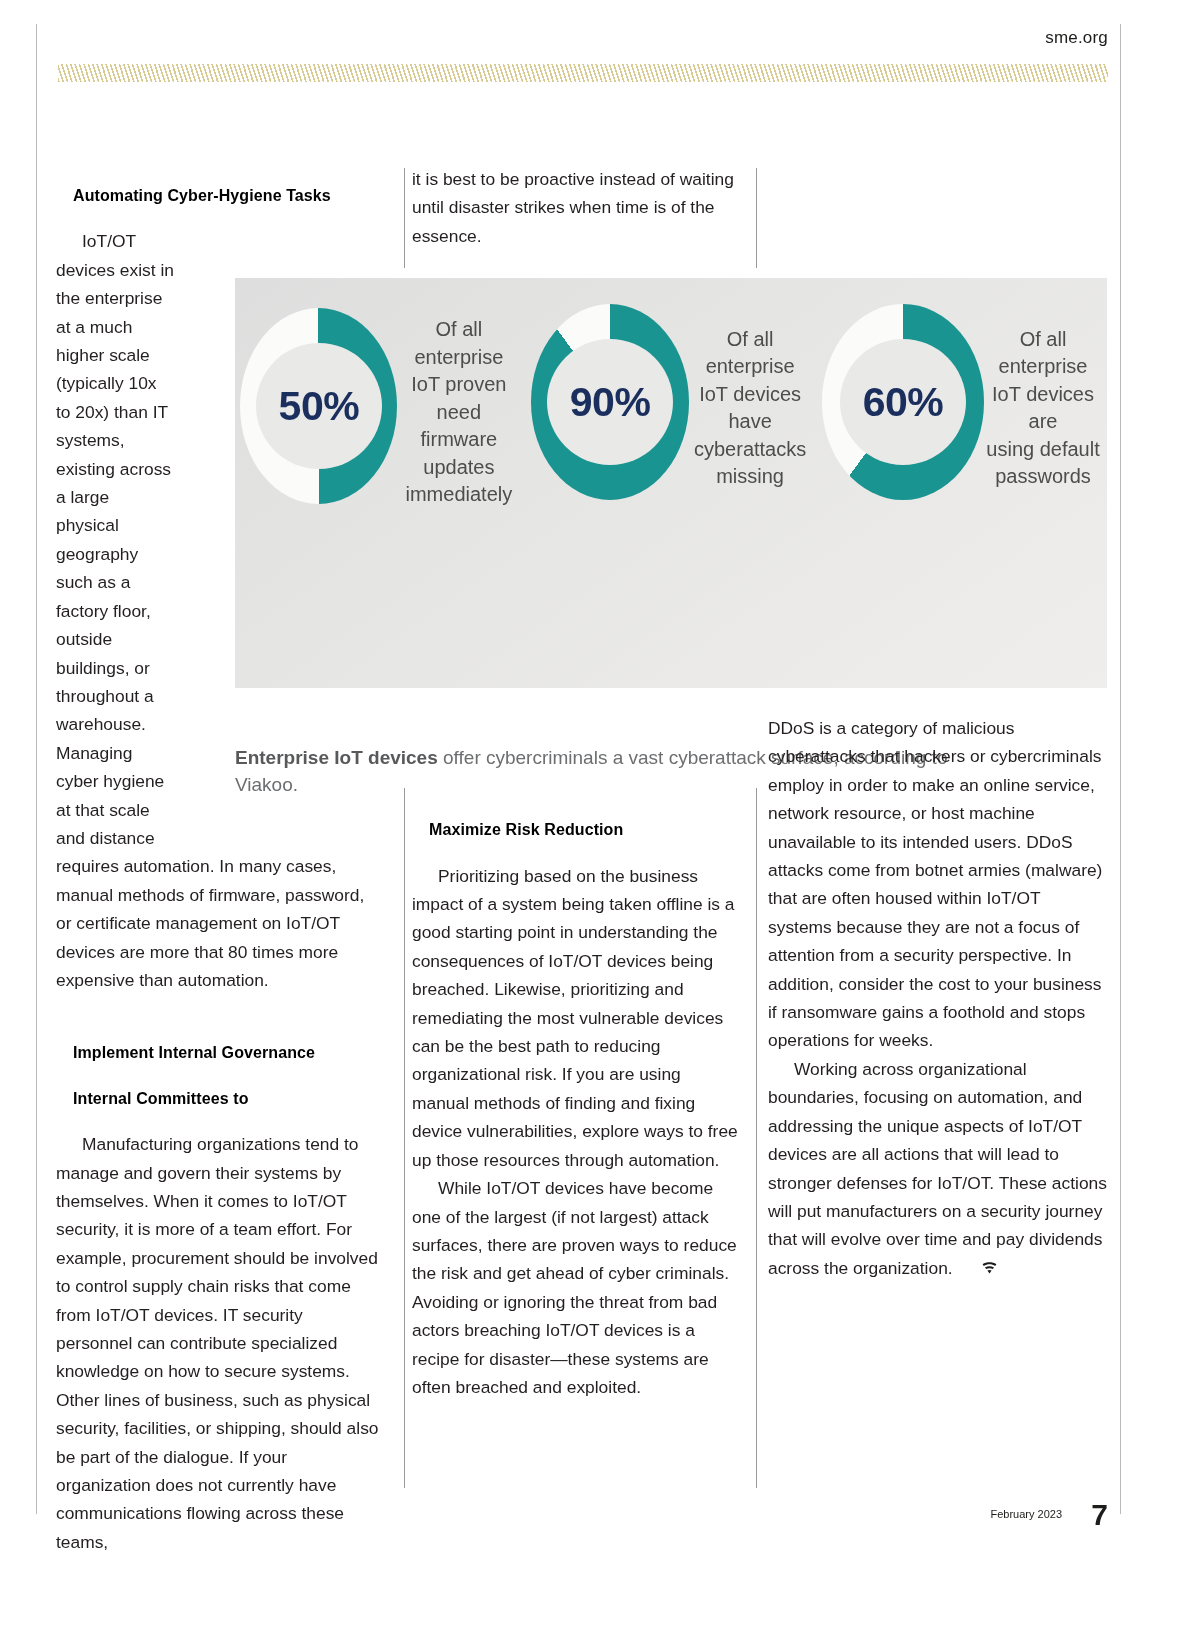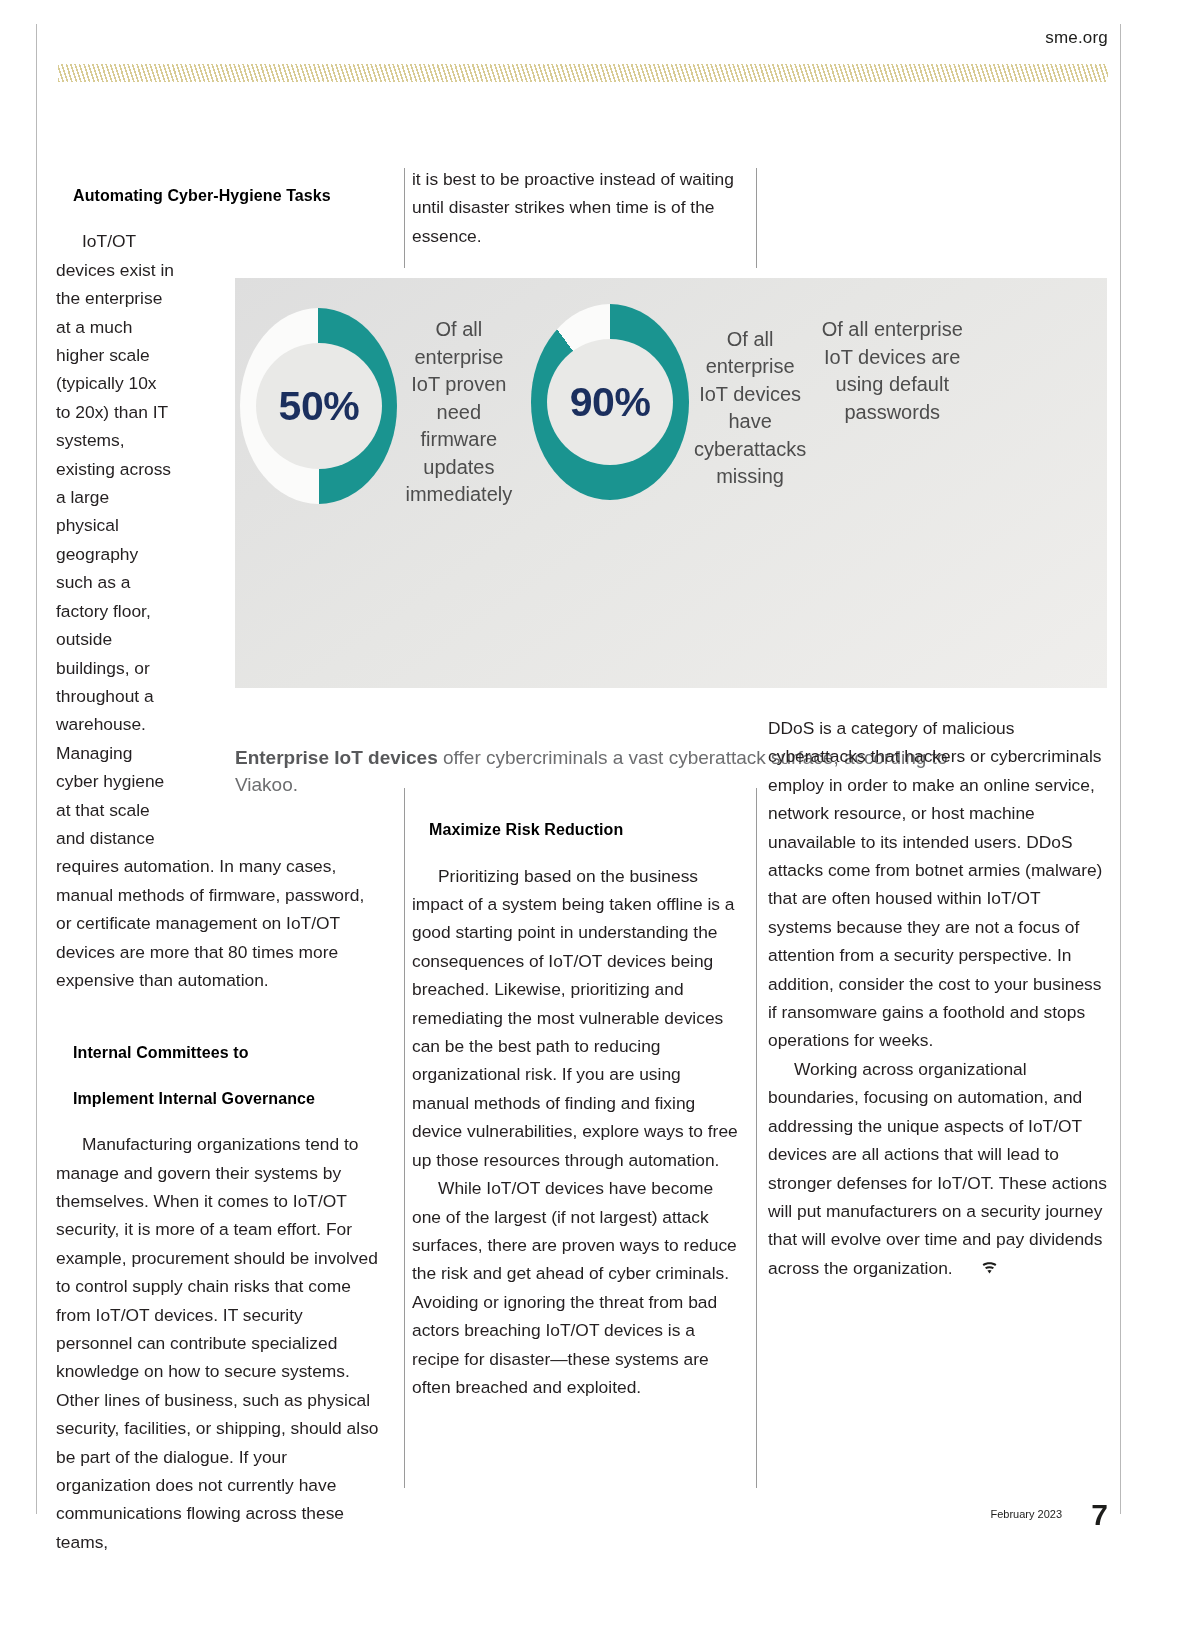--- a/index.html
+++ b/index.html
@@ -253,20 +253,25 @@
         </div>
         <div class="donut-caption">
           <div>Of all enterprise</div>
           <div>IoT devices have</div>
           <div>cyberattacks</div>
           <div>missing</div>
         </div>
       </div>
 
       <div class="donut-cell">
+        <div class="donut" id="donut2" style="background: conic-gradient(rgb(26, 148, 144) 0deg, rgb(26, 148, 144) 216deg, rgb(251, 251, 250) 216deg, rgb(251, 251, 250) 360deg);">
+          <div class="hole">
+            <span class="pct">60%</span>
+          </div>
+        </div>
         <div class="donut-caption">
           <div>Of all enterprise</div>
           <div>IoT devices are</div>
           <div>using default</div>
           <div>passwords</div>
         </div>
       </div>
 
     </div>
   </div>
@@ -280,22 +285,22 @@
   <div class="col-rule" style="left:404px; top:788px; height:700px;"></div>
   <div class="col-rule" style="left:756px; top:788px; height:700px;"></div>
 
   <div class="cols">
 
     <div class="col col-1">
       <h3>Automating Cyber-Hygiene Tasks</h3>
       <div class="float-figure"></div>
       <p class="indent">IoT/OT devices exist in the enterprise at a much higher scale (typically 10x to 20x) than IT systems, existing across a large physical geography such as a factory floor, outside buildings, or throughout a warehouse. Managing cyber hygiene at that scale and distance requires automation. In many cases, manual methods of firmware, password, or certificate management on IoT/OT devices are more that 80 times more expensive than automation.</p>
       <div class="spacer"></div>
+      <h3>Implement Internal Governance</h3>
       <h3>Internal Committees to</h3>
-      <h3>Implement Internal Governance</h3>
       <p class="indent">Manufacturing organizations tend to manage and govern their systems by themselves. When it comes to IoT/OT security, it is more of a team effort. For example, procurement should be involved to control supply chain risks that come from IoT/OT devices. IT security personnel can contribute specialized knowledge on how to secure systems. Other lines of business, such as physical security, facilities, or shipping, should also be part of the dialogue. If your organization does not currently have communications flowing across these teams,</p>
     </div>
 
     <div class="col col-2">
       <p>it is best to be proactive instead of waiting until disaster strikes when time is of the essence.</p>
       <div style="height:549px"></div>
       <h3>Maximize Risk Reduction</h3>
       <p class="indent">Prioritizing based on the business impact of a system being taken offline is a good starting point in understanding the consequences of IoT/OT devices being breached. Likewise, prioritizing and remediating the most vulnerable devices can be the best path to reducing organizational risk. If you are using manual methods of finding and fixing device vulnerabilities, explore ways to free up those resources through automation.</p>
       <p class="indent">While IoT/OT devices have become one of the largest (if not largest) attack surfaces, there are proven ways to reduce the risk and get ahead of cyber criminals. Avoiding or ignoring the threat from bad actors breaching IoT/OT devices is a recipe for disaster—these systems are often breached and exploited.</p>
     </div>

